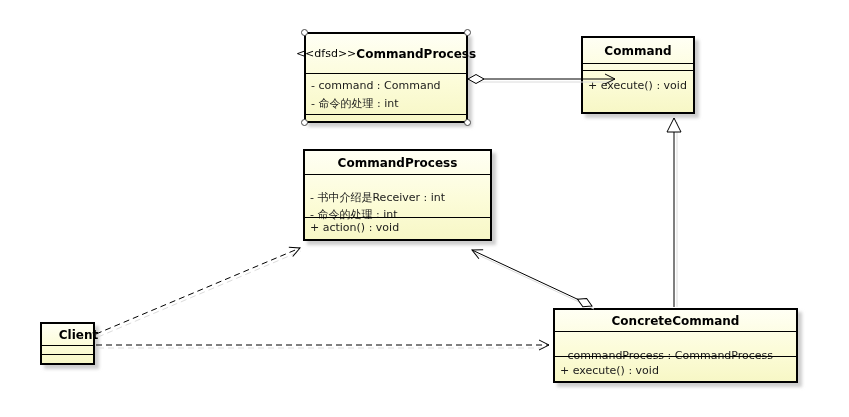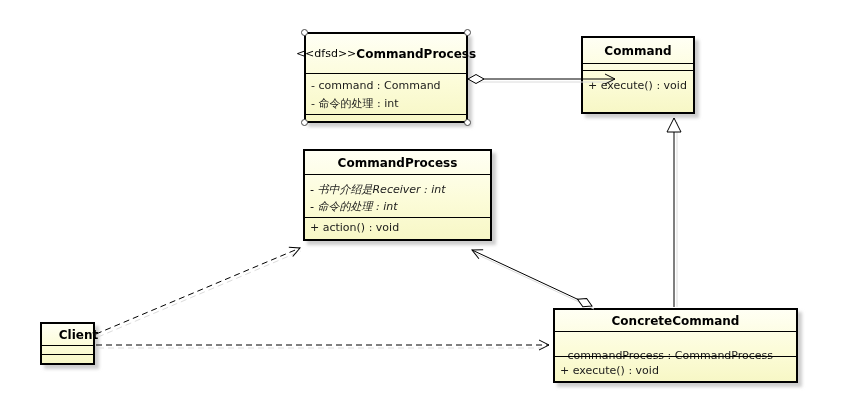--- a/index.html
+++ b/index.html
@@ -117,21 +117,21 @@
     <div class="compartment cmp-empty" style="height:7px;"></div>
     <div class="compartment cmp-members grow" style="padding-top:8px;">
       <div class="member-line">+ execute() : void</div>
     </div>
   </div>
 
   <div class="uml-class" style="left:303px; top:149px; width:189px; height:92px;">
     <div class="compartment cmp-title" style="height:23px;">
       <div class="cls-name">CommandProcess</div>
     </div>
-    <div class="compartment cmp-members" style="height:43px; padding-top:6px; line-height:17px;font-style:italic;">
+    <div class="compartment cmp-members" style="height:43px; padding-top:14px; line-height:17px;">
       <div class="member-line">- 书中介绍是Receiver : int</div>
       <div class="member-line">- 命令的处理 : int</div>
     </div>
     <div class="compartment cmp-members grow" style="">
       <div class="member-line">+ action() : void</div>
     </div>
   </div>
 
   <div class="uml-class" style="left:40px; top:322px; width:55px; height:43px;">
     <div class="compartment cmp-title" style="height:21px;margin-left:22px;">

